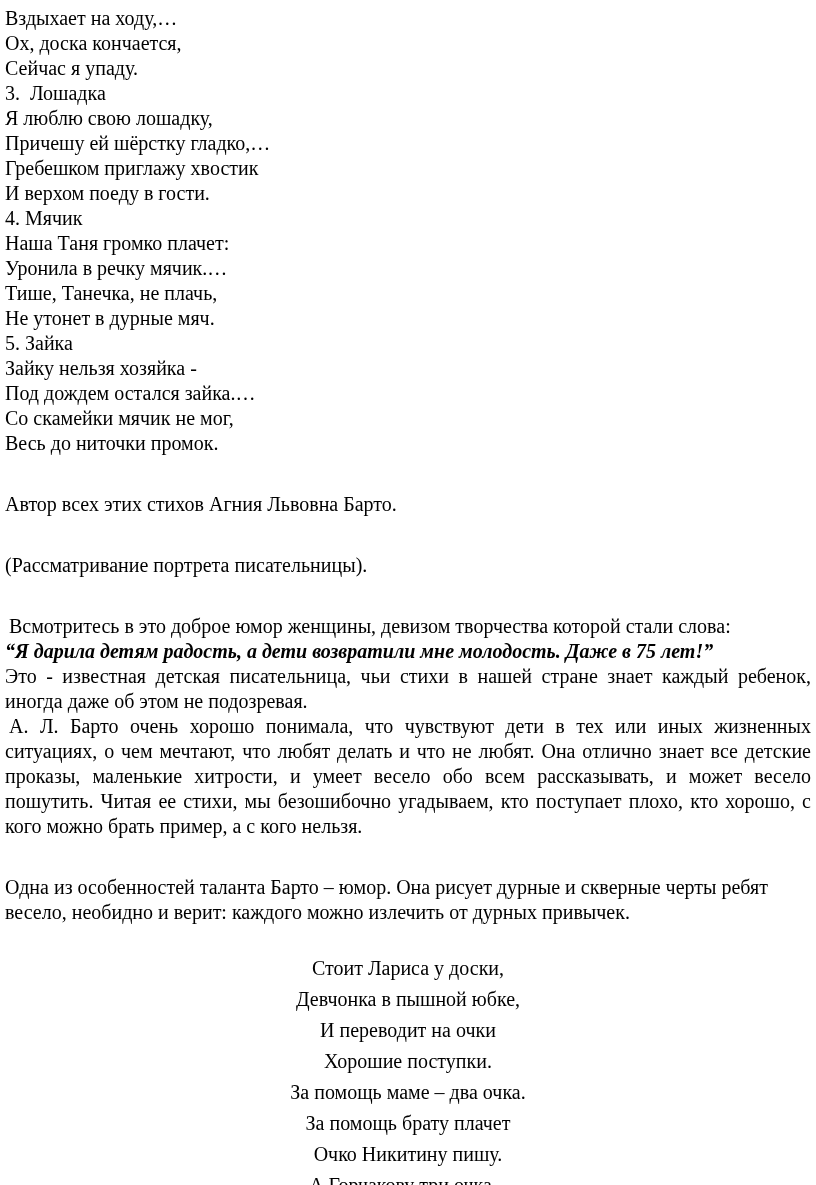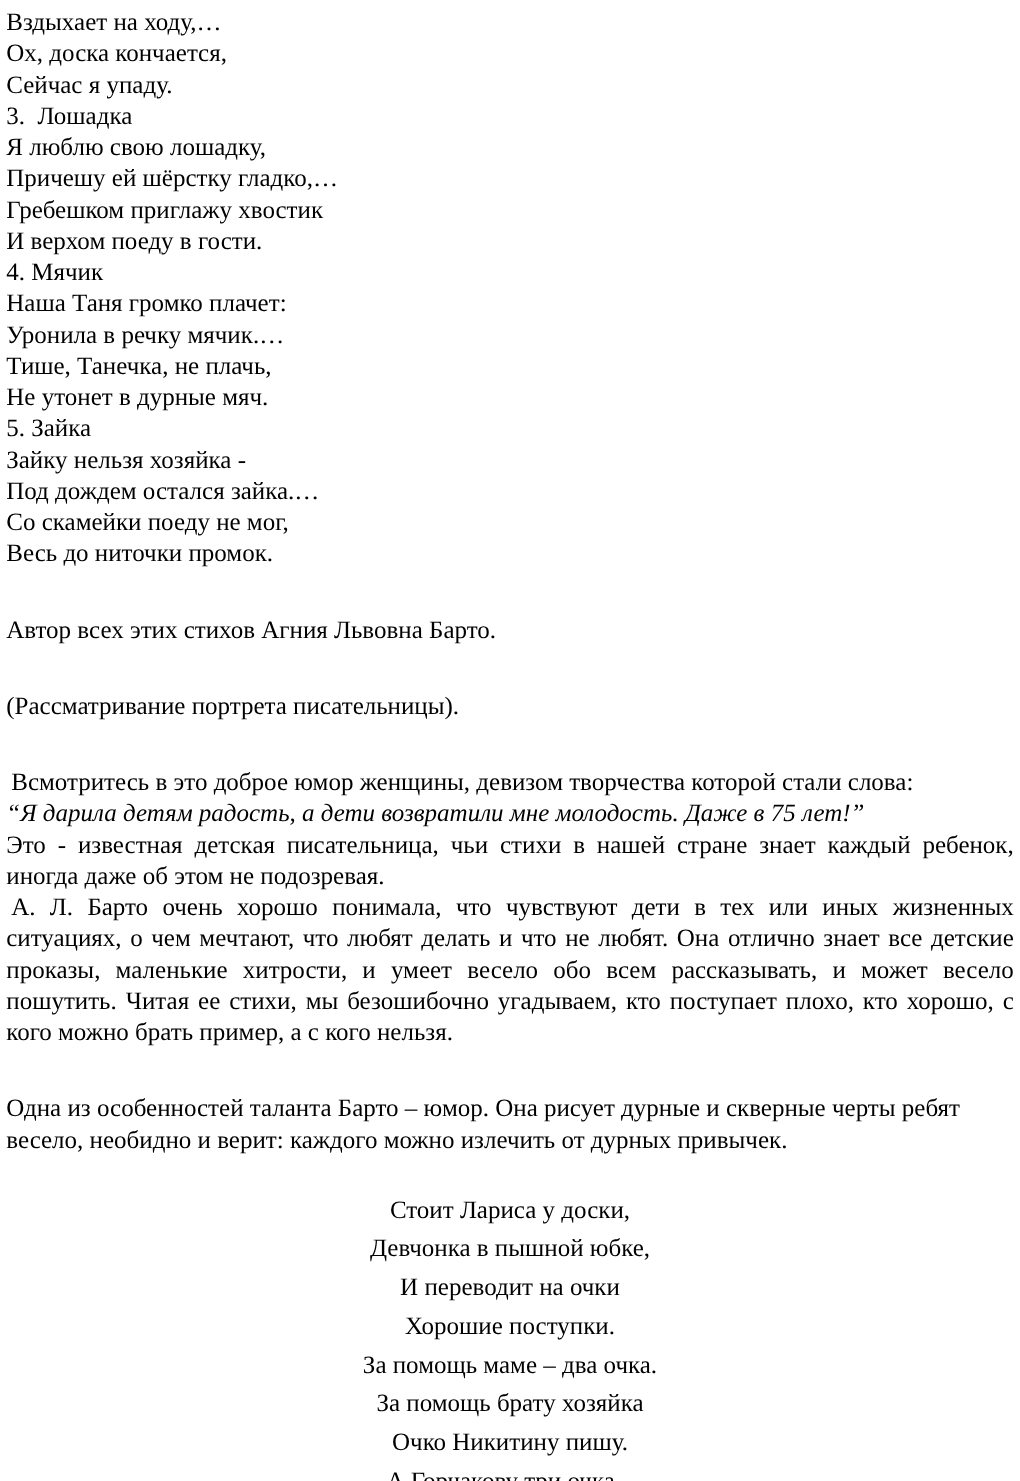--- a/index.html
+++ b/index.html
@@ -18,21 +18,21 @@
     min-height: 1185px;
     padding: 6px 5px 0 5px;
     background: #ffffff;
   }
   .line { white-space: pre-wrap; }
   .gap-above { margin-top: 36px; }
   .para { text-align: justify; }
   .para-left { text-align: left; }
   .indent { text-indent: 4px; }
   .quote {
-    font-weight: normal;
+    font-weight: bold;
     font-style: italic;
     text-align: left;
   }
   .center-poem {
     margin-top: 28px;
     text-align: center;
     line-height: 31px;
   }
 </style>
 </head>
@@ -50,21 +50,21 @@
     <div class="line">Гребешком приглажу хвостик</div>
     <div class="line">И верхом поеду в гости.</div>
     <div class="line">4. Мячик</div>
     <div class="line">Наша Таня громко плачет:</div>
     <div class="line">Уронила в речку мячик.…</div>
     <div class="line">Тише, Танечка, не плачь,</div>
     <div class="line">Не утонет в дурные мяч.</div>
     <div class="line">5. Зайка</div>
     <div class="line">Зайку нельзя хозяйка -</div>
     <div class="line">Под дождем остался зайка.…</div>
-    <div class="line">Со скамейки поеду не мог,</div>
+    <div class="line">Со скамейки мячик не мог,</div>
     <div class="line">Весь до ниточки промок.</div>
   </div>
 
   <div class="gap-above">Автор всех этих стихов Агния Львовна Барто.</div>
 
   <div class="gap-above">(Рассматривание портрета писательницы).</div>
 
   <div class="gap-above">
     <div class="para indent">Всмотритесь в это доброе юмор женщины, девизом творчества которой стали слова:</div>
     <div class="quote">“Я дарила детям радость, а дети возвратили мне молодость. Даже в 75 лет!”</div>
@@ -73,19 +73,19 @@
   </div>
 
   <div class="gap-above para-left">Одна из особенностей таланта Барто – юмор. Она рисует дурные и скверные черты ребят весело, необидно и верит: каждого можно излечить от дурных привычек.</div>
 
   <div class="center-poem">
     <div>Стоит Лариса у доски,</div>
     <div>Девчонка в пышной юбке,</div>
     <div>И переводит на очки</div>
     <div>Хорошие поступки.</div>
     <div>За помощь маме – два очка.</div>
-    <div>За помощь брату хозяйка</div>
+    <div>За помощь брату плачет</div>
     <div>Очко Никитину пишу.</div>
     <div>А Горчакову три очка –</div>
     <div>Водил он в гости старичка.</div>
   </div>
 
 </div>
 
 </body></html>

